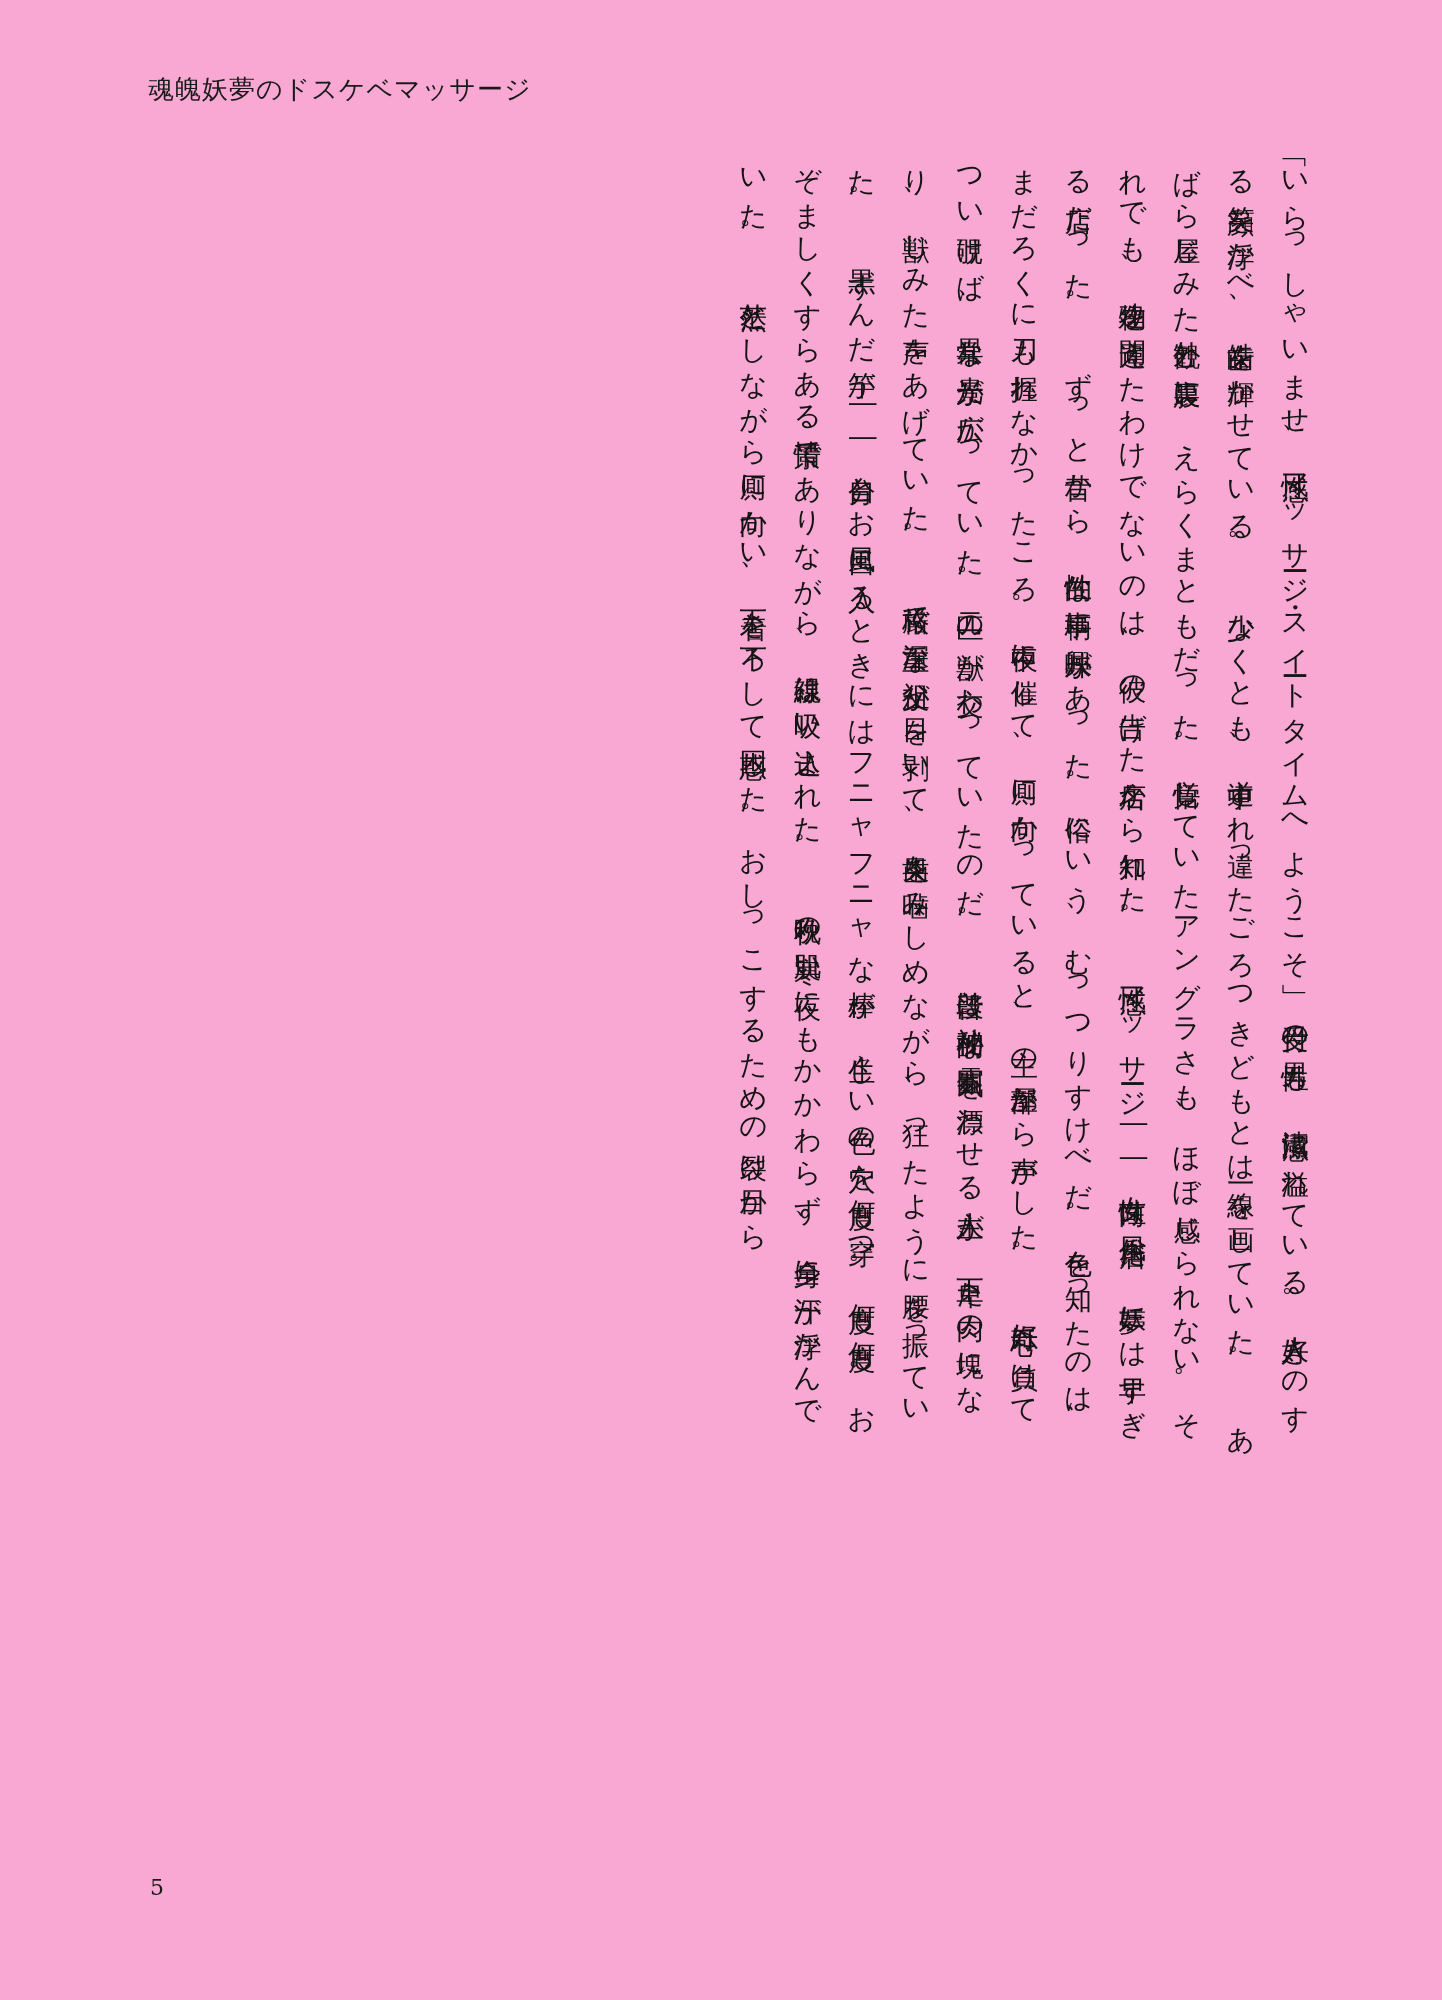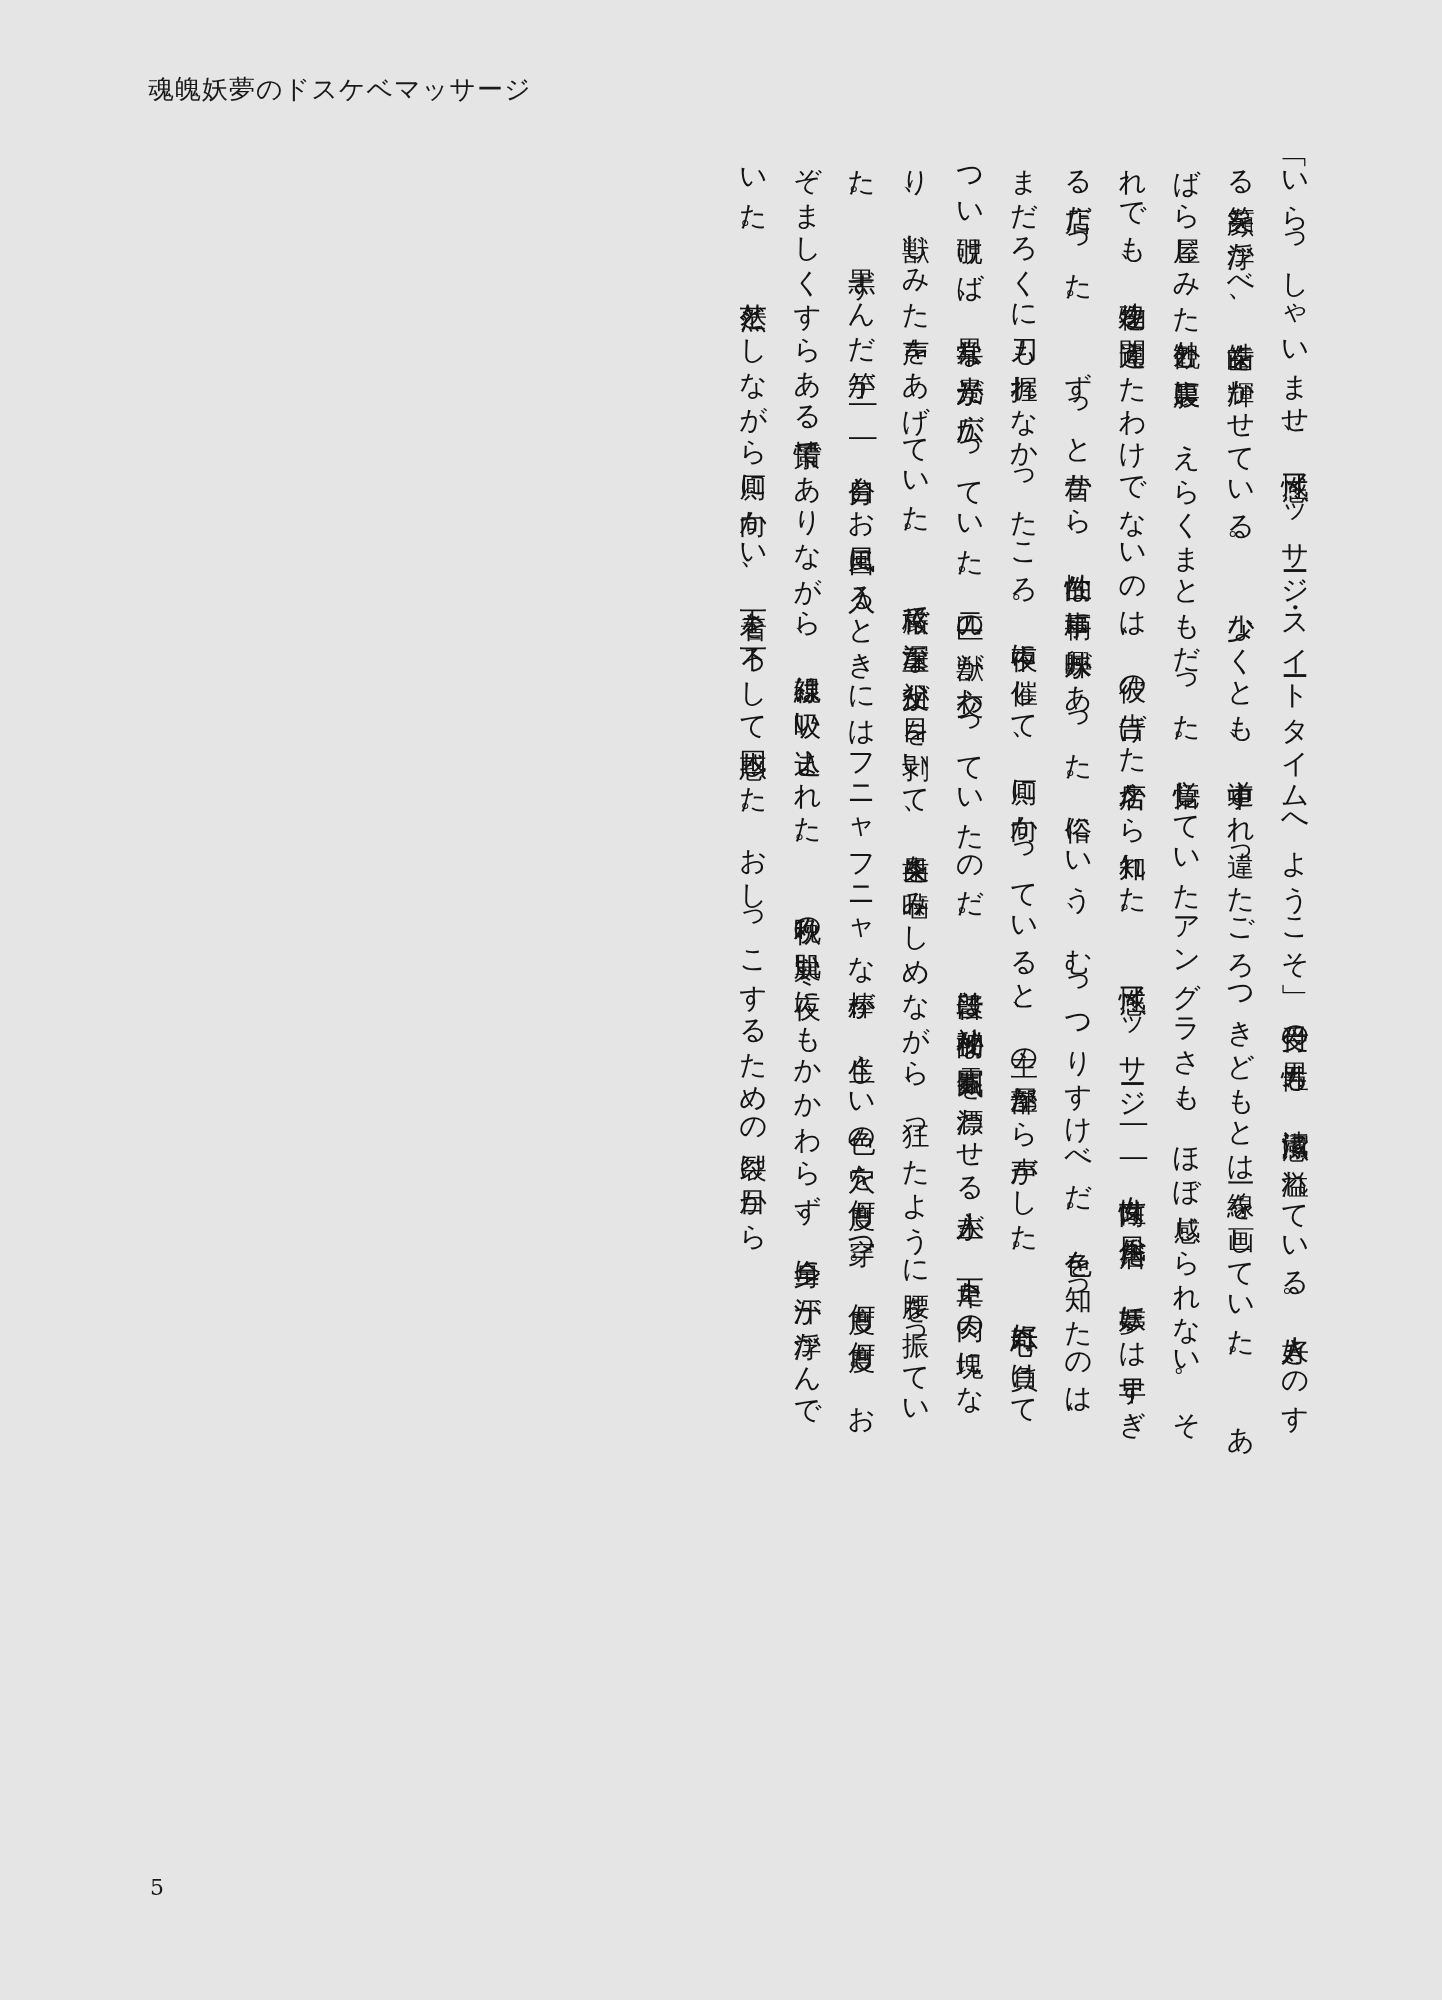--- a/index.html
+++ b/index.html
@@ -14,21 +14,21 @@
     color: #1a1a1a;
     position: relative;
     overflow: hidden;
   }
   .page {
     position: absolute;
     left: 0;
     top: 0;
     width: 1442px;
     height: 2000px;
-    background: #e5e5e5;
+    background: #f9a8d4;
   }
   .header-title {
     position: absolute;
     top: 72px;
     left: 148px;
     font-size: 26px;
     letter-spacing: 1px;
     color: #1a1a1a;
     font-family: "DejaVu Serif", "Liberation Serif", serif;
     white-space: nowrap;

